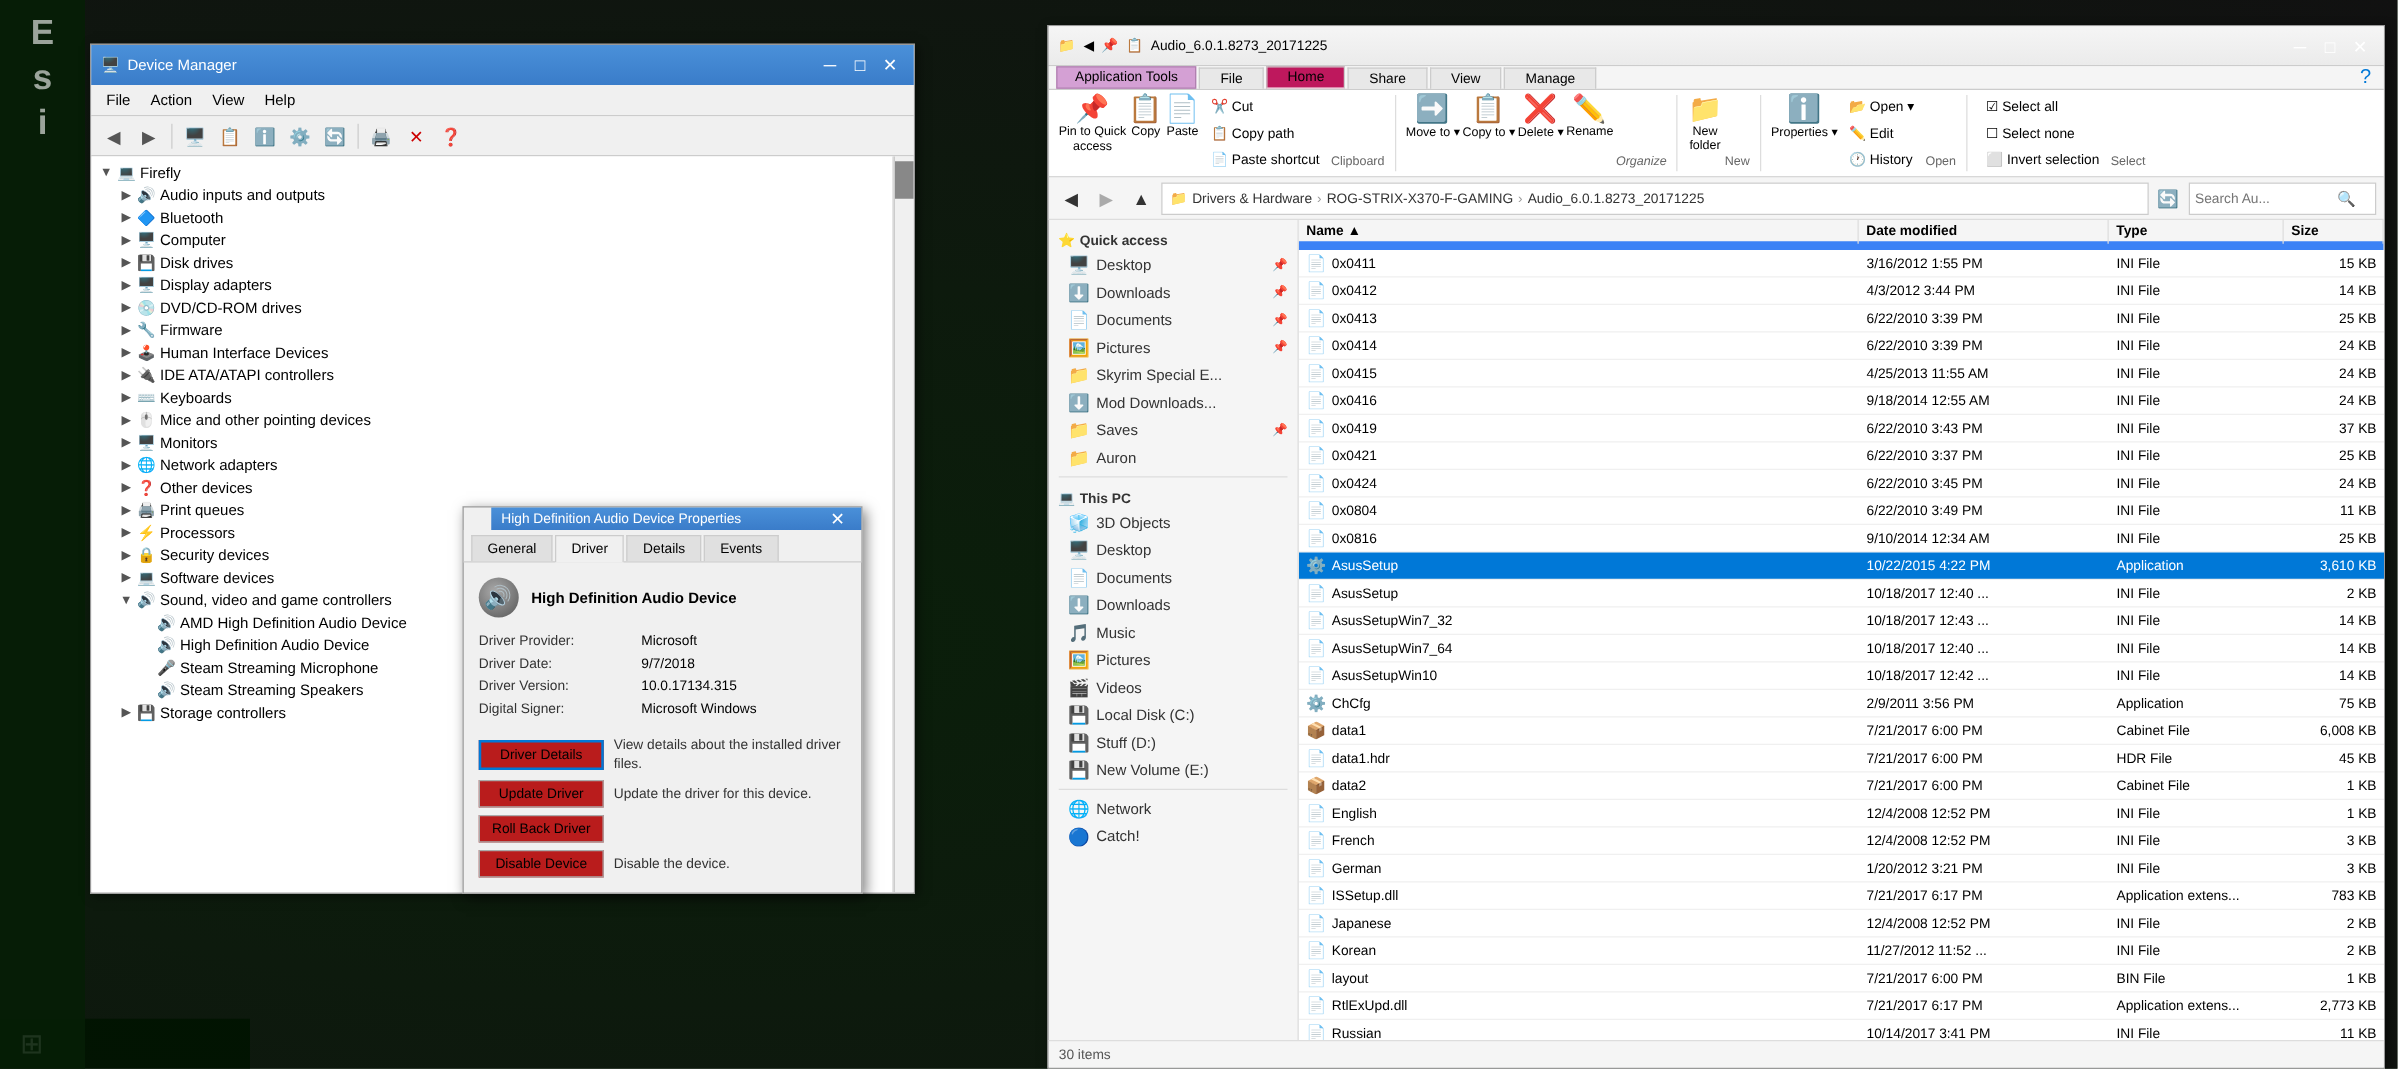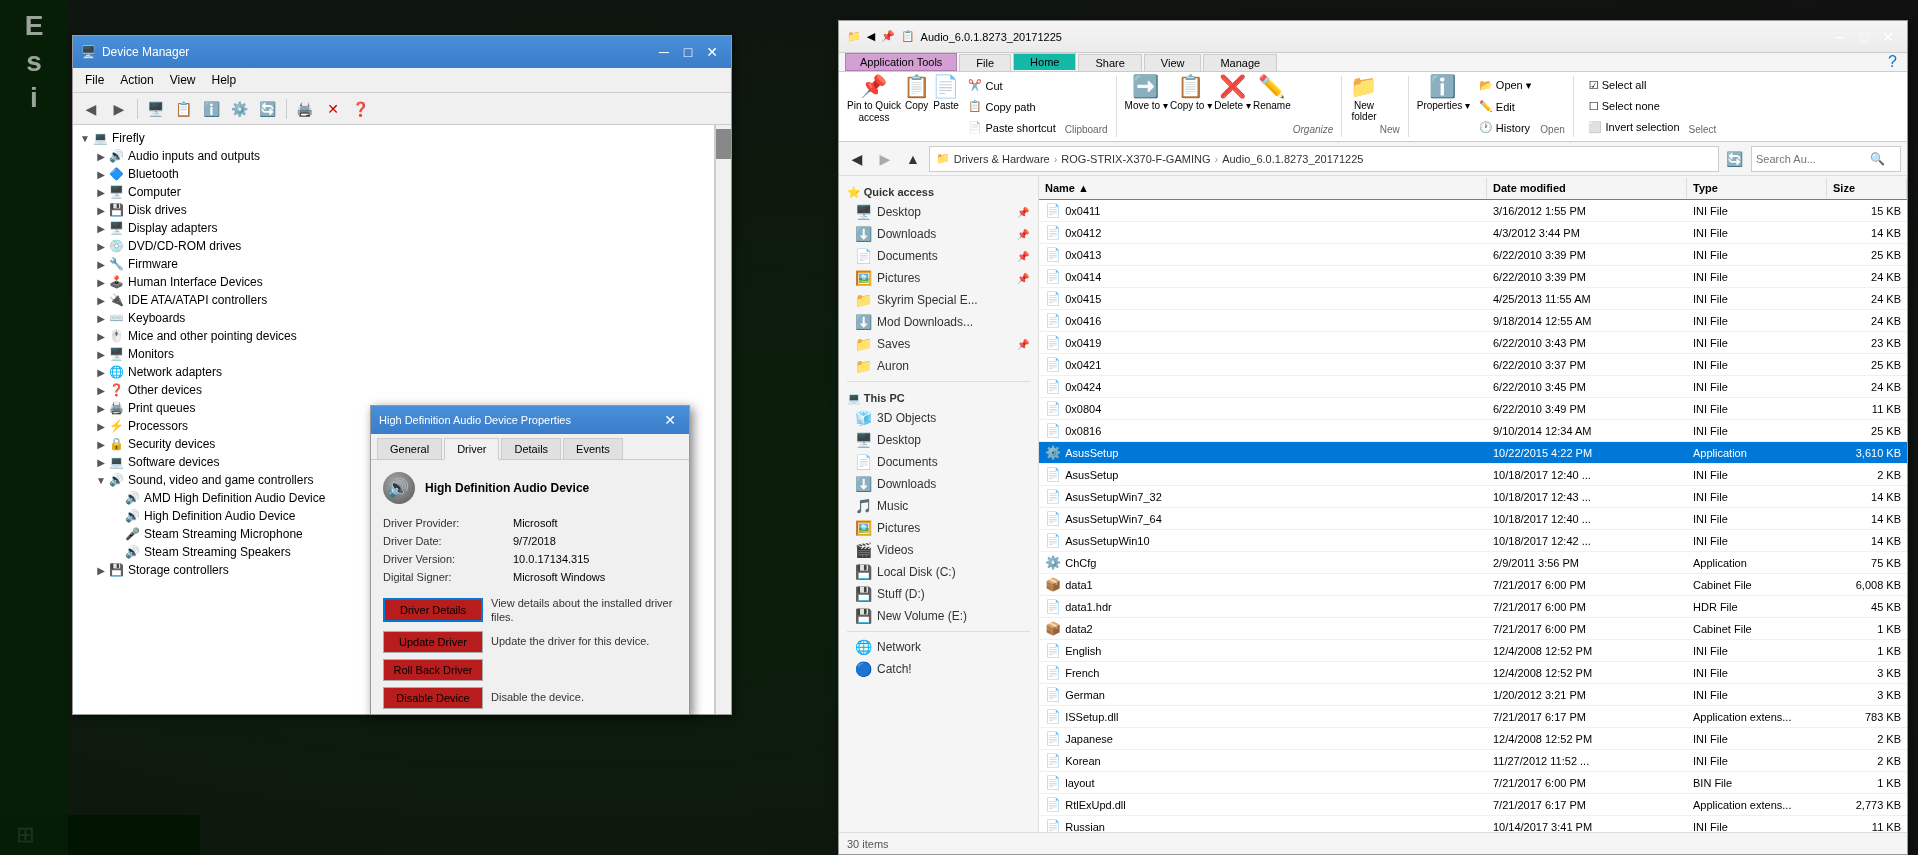--- a/index.html
+++ b/index.html
@@ -175,21 +175,22 @@
       flex-direction: column;
     }
 
     .dialog-titlebar {
       background: linear-gradient(to bottom, #4a90d9 0%, #3a7cc9 100%);
       color: white;
       padding: 5px 8px;
       display: flex;
       align-items: center;
       justify-content: space-between;
-      height: 28px;
+      height: 18px;
+      margin-left: 22px;
     }
     .dialog-title { font-size: 11px; }
 
     .dialog-tabs {
       display: flex;
       background: #f0f0f0;
       border-bottom: 1px solid #ccc;
       padding: 4px 6px 0;
     }
     .dialog-tab {
@@ -310,21 +311,21 @@
     .fe-tab {
       padding: 2px 16px;
       font-size: 11px;
       cursor: pointer;
       border: 1px solid #ccc;
       border-bottom: none;
       background: #e8e8e8;
       margin-right: 2px;
     }
     .fe-tab.active {
-      background: #14b8a6;
+      background: #be185d;
       border-bottom: 1px solid #f5f5f5;
     }
     .app-tools-tab {
       padding: 2px 14px;
       background: #d4a0d4;
       border: 1px solid #b080b0;
       font-size: 11px;
       cursor: pointer;
       margin-right: 2px;
     }
@@ -459,21 +460,21 @@
     .fe-filelist {
       flex: 1;
       overflow: hidden;
       display: flex;
       flex-direction: column;
     }
     .fl-header {
       display: flex;
       align-items: center;
       background: #f5f5f5;
-      border-bottom: 1px solid #3b82f6;
+      border-bottom: 7px solid #3b82f6;
       font-size: 11px;
       font-weight: bold;
       height: 24px;
       flex-shrink: 0;
     }
     .fl-col-header {
       padding: 4px 6px;
       border-right: 1px solid #ddd;
       cursor: pointer;
       display: flex;
@@ -1081,21 +1082,21 @@
         <div class="fl-row">
           <div class="fl-cell col-name"><span class="file-icon">📄</span>0x0416</div>
           <div class="fl-cell col-date">9/18/2014 12:55 AM</div>
           <div class="fl-cell col-type">INI File</div>
           <div class="fl-cell col-size">24 KB</div>
         </div>
         <div class="fl-row">
           <div class="fl-cell col-name"><span class="file-icon">📄</span>0x0419</div>
           <div class="fl-cell col-date">6/22/2010 3:43 PM</div>
           <div class="fl-cell col-type">INI File</div>
-          <div class="fl-cell col-size">23 KB</div>
+          <div class="fl-cell col-size">37 KB</div>
         </div>
         <div class="fl-row">
           <div class="fl-cell col-name"><span class="file-icon">📄</span>0x0421</div>
           <div class="fl-cell col-date">6/22/2010 3:37 PM</div>
           <div class="fl-cell col-type">INI File</div>
           <div class="fl-cell col-size">25 KB</div>
         </div>
         <div class="fl-row">
           <div class="fl-cell col-name"><span class="file-icon">📄</span>0x0424</div>
           <div class="fl-cell col-date">6/22/2010 3:45 PM</div>

